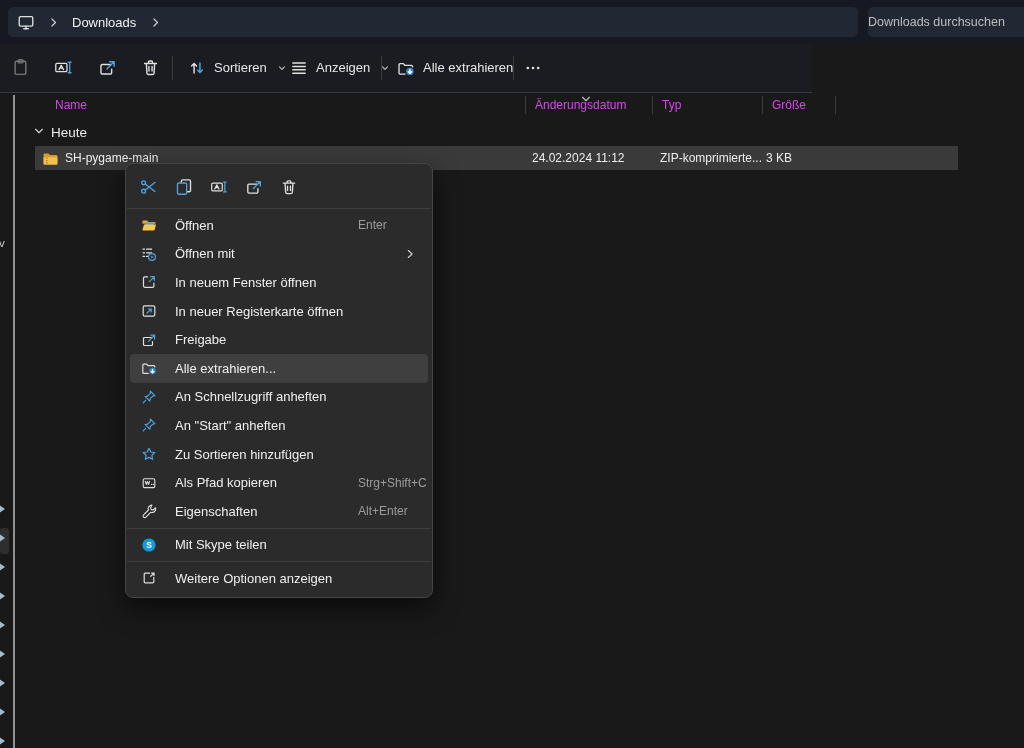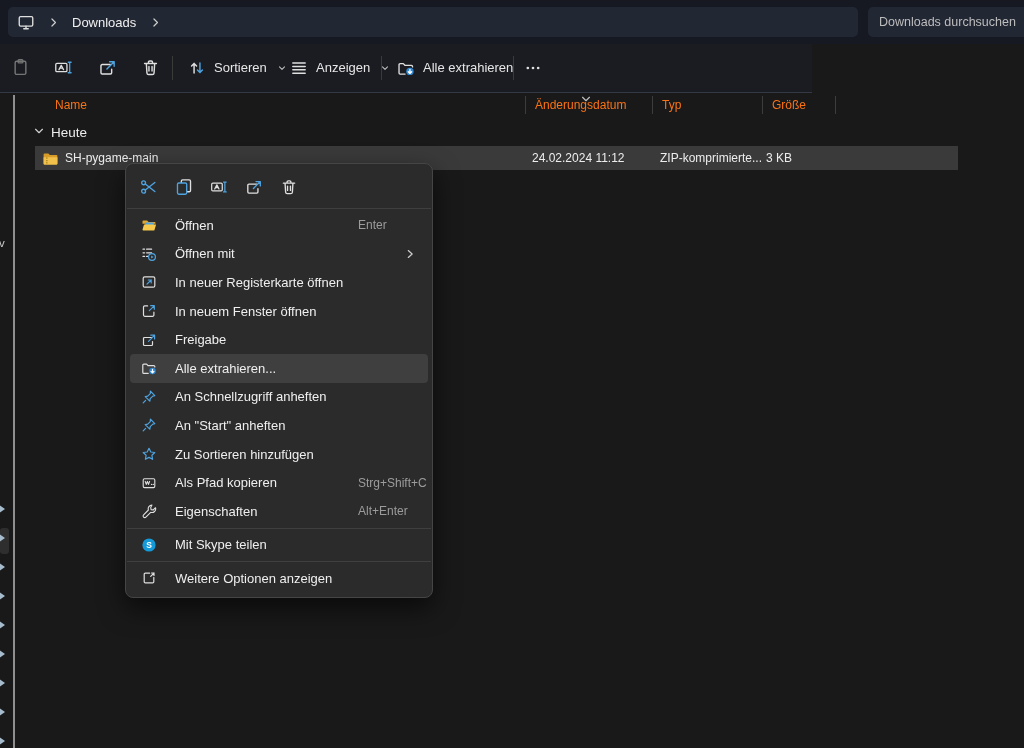--- a/index.html
+++ b/index.html
@@ -9,33 +9,33 @@
   
   .titlebar{position:absolute;left:0;top:0;width:1024px;height:44px;background:#161922}
   .addressbar{position:absolute;left:8px;top:7px;width:850px;height:30px;background:#222734;
               border-radius:5px;display:flex;align-items:center}
   .addr-icon{margin-left:9px;display:flex}
   .addr-chev{margin-left:13px;display:flex}
   .addr-loc{margin-left:13px;font-size:13px;color:#f0f0f0}
   .addr-chev2{margin-left:14px;display:flex}
   .searchbox{position:absolute;left:868px;top:7px;width:162px;height:30px;background:#222734;
              border-radius:5px;display:flex;align-items:center}
-  .searchbox span{margin-left:11px;font-size:12.5px;color:#bdbdbd;white-space:nowrap}
+  .searchbox span{font-size:12.5px;color:#bdbdbd;white-space:nowrap}
 
   
   .toolbar{position:absolute;left:0;top:44px;width:812px;height:48px;background:#1b1c21;
            border-bottom:1px solid #333945}
   .tb-abs{position:absolute;top:0;height:47px;display:flex;align-items:center}
   .tb-btn{display:flex;align-items:center;justify-content:center;width:34px;height:34px;border-radius:5px}
   .tb-sep{position:absolute;top:12px;width:1px;height:24px;background:#3a3a3a}
   .tb-group{display:flex;align-items:center;gap:8px;font-size:13px;color:#e6e6e6;padding:0 6px;height:34px;border-radius:5px}
   .tb-caret{display:flex;margin-left:2px}
 
   
-  .col-head{position:absolute;top:93px;height:23px;font-size:12px;color:#f97316}
+  .col-head{position:absolute;top:93px;height:23px;font-size:12px;color:#d946ef}
   .col-div{position:absolute;top:96px;width:1px;height:18px;background:#3c3c3c}
   .sort-caret{position:absolute;left:580px;top:89px}
   .group-row{position:absolute;left:33px;top:122px;height:20px;display:flex;align-items:center;gap:6px;font-size:13.5px;color:#ececec}
   .file-row{position:absolute;left:35px;top:146px;width:923px;height:24px;background:#3a3a3a;
             display:flex;align-items:center;font-size:12px;color:#ededed}
   .fr-icon{margin-left:7px;display:flex}
   .fr-name{margin-left:6px}
   .fr-date{position:absolute;left:497px}
   .fr-type{position:absolute;left:625px}
   .fr-size{position:absolute;left:700px;width:88px;text-align:center}
@@ -320,39 +320,39 @@
       <span class="mi-sub">
         <svg width="12" height="12" viewBox="0 0 14 14" fill="none" stroke="#cfcfcf" stroke-width="1.4" stroke-linecap="round" stroke-linejoin="round">
             <path d="M5 3l4.5 4L5 11"></path>
           </svg>
       </span>
     </div>
 
     <div class="mi">
       <span class="mi-ic">
         <svg width="16" height="16" viewBox="0 0 16 16" fill="none" stroke-width="1.2" stroke-linecap="round" stroke-linejoin="round">
+            <path stroke="#dfdfdf" d="M6.6 2.9H3.7a1.2 1.2 0 0 0-1.2 1.2v8a1.2 1.2 0 0 0 1.2 1.2h8a1.2 1.2 0 0 0 1.2-1.2V9.2"></path>
+            <g stroke="#4ea3e0">
+              <path d="M8.3 7.7 13.2 2.8M9.7 2.7h3.6v3.6"></path>
+            </g>
+          </svg>
+      </span>
+      <span class="mi-label">In neuem Fenster öffnen</span>
+    </div>
+
+    <div class="mi">
+      <span class="mi-ic">
+        <svg width="16" height="16" viewBox="0 0 16 16" fill="none" stroke-width="1.2" stroke-linecap="round" stroke-linejoin="round">
             <rect x="2.2" y="2.8" width="11.6" height="10.4" rx="1.5" stroke="#dfdfdf"></rect>
             <g stroke="#4ea3e0">
               <path d="M6 10.2 10.2 6M7.2 6h3v3"></path>
             </g>
           </svg>
       </span>
       <span class="mi-label">In neuer Registerkarte öffnen</span>
-    </div>
-
-    <div class="mi">
-      <span class="mi-ic">
-        <svg width="16" height="16" viewBox="0 0 16 16" fill="none" stroke-width="1.2" stroke-linecap="round" stroke-linejoin="round">
-            <path stroke="#dfdfdf" d="M6.6 2.9H3.7a1.2 1.2 0 0 0-1.2 1.2v8a1.2 1.2 0 0 0 1.2 1.2h8a1.2 1.2 0 0 0 1.2-1.2V9.2"></path>
-            <g stroke="#4ea3e0">
-              <path d="M8.3 7.7 13.2 2.8M9.7 2.7h3.6v3.6"></path>
-            </g>
-          </svg>
-      </span>
-      <span class="mi-label">In neuem Fenster öffnen</span>
     </div>
 
     <div class="mi">
       <span class="mi-ic">
         <svg width="16" height="16" viewBox="0 0 16 16" fill="none" stroke-width="1.2" stroke-linecap="round" stroke-linejoin="round">
             <path stroke="#dfdfdf" d="M10.5 5.5h-7a1 1 0 0 0-1 1v6a1 1 0 0 0 1 1h7a1 1 0 0 0 1-1V9.5"></path>
             <g stroke="#4ea3e0">
               <path d="M7.5 9.3 13.4 3.4M9.8 3.2h3.8V7"></path>
             </g>
           </svg>

